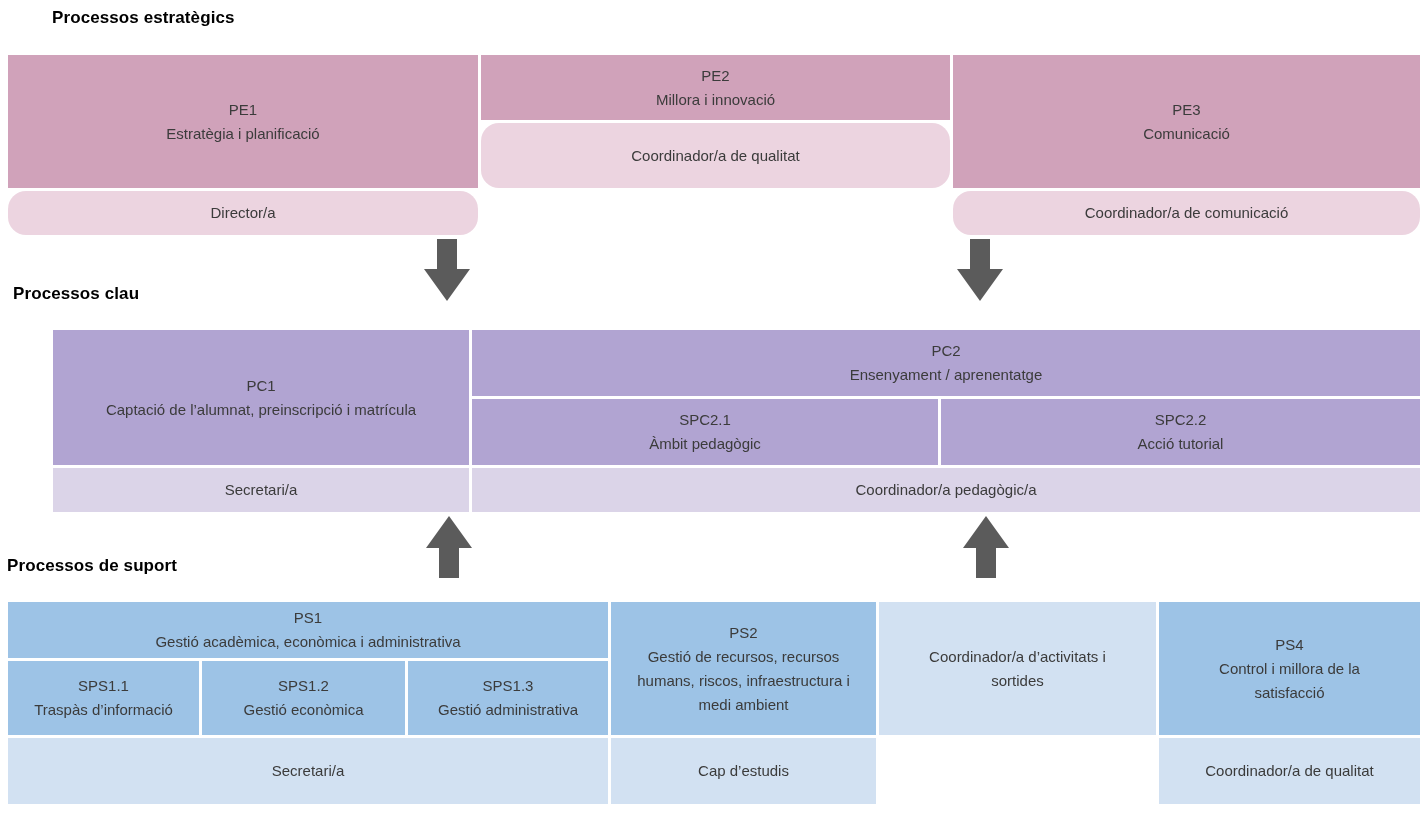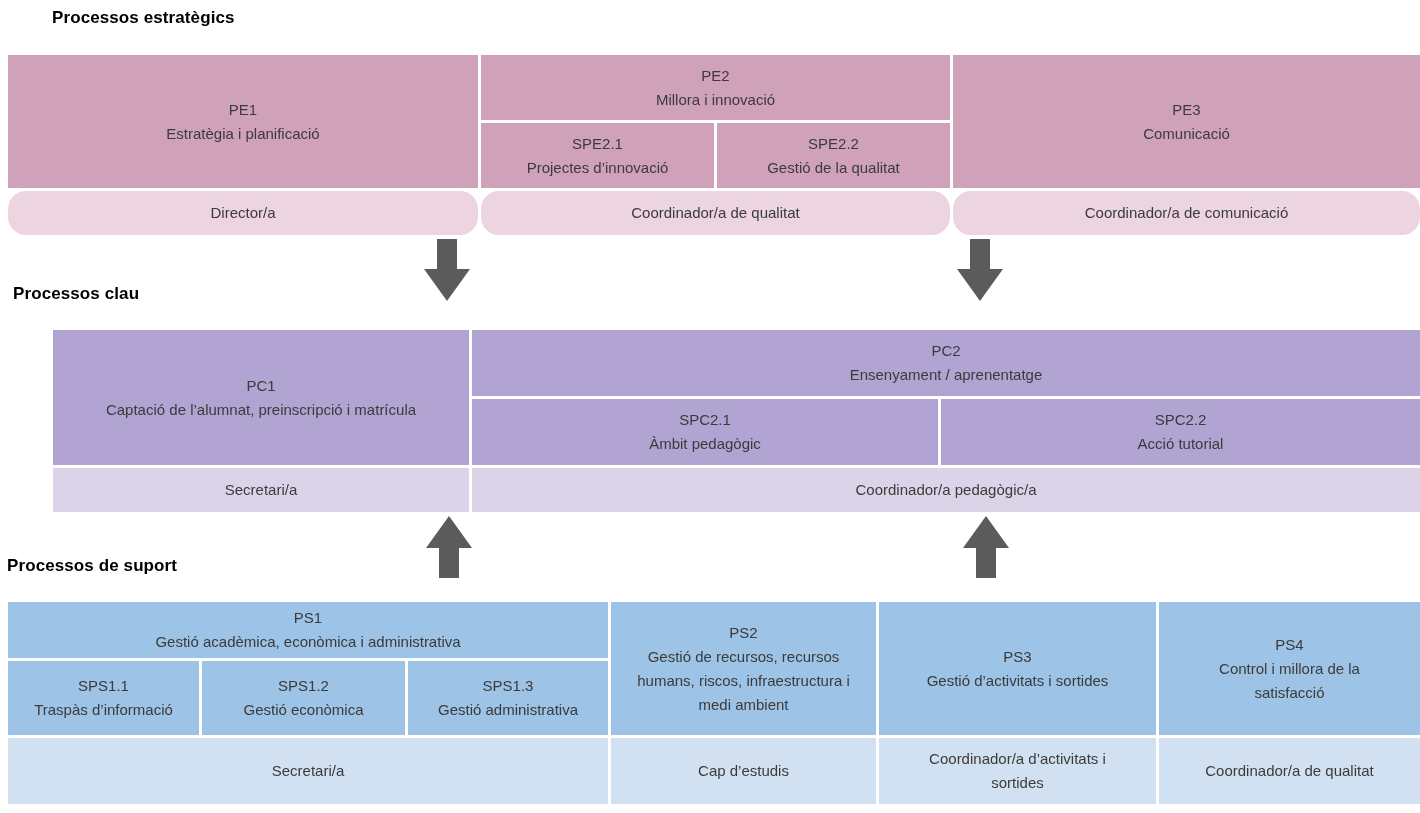--- a/index.html
+++ b/index.html
@@ -83,30 +83,20 @@
       <div class="cell resp">
         <span class="rname">Director/a</span>
       </div>
     </div>
 
     <div class="col col-split">
       <div class="cell main">
         <span class="code">PE2</span>
         <span class="pname">Millora i innovació</span>
       </div>
-      <div class="subrow two">
-        <div class="cell main">
-          <span class="code">SPE2.1</span>
-          <span class="pname">Projectes d’innovació</span>
-        </div>
-        <div class="cell main">
-          <span class="code">SPE2.2</span>
-          <span class="pname">Gestió de la qualitat</span>
-        </div>
-      </div>
       <div class="cell resp">
         <span class="rname">Coordinador/a de qualitat</span>
       </div>
     </div>
 
     <div class="col col-single">
       <div class="cell main">
         <span class="code">PE3</span>
         <span class="pname">Comunicació</span>
       </div>
@@ -205,24 +195,20 @@
       <div class="cell main pad-sm">
         <span class="code">PS2</span>
         <span class="pname">Gestió de recursos, recursos humans, riscos, infraestructura i medi ambient</span>
       </div>
       <div class="cell resp">
         <span class="rname">Cap d’estudis</span>
       </div>
     </div>
 
     <div class="col col-single">
-      <div class="cell main pad-md">
-        <span class="code">PS3</span>
-        <span class="pname">Gestió d’activitats i sortides</span>
-      </div>
       <div class="cell resp pad-md">
         <span class="rname">Coordinador/a d’activitats i sortides</span>
       </div>
     </div>
 
     <div class="col col-single">
       <div class="cell main pad-lg">
         <span class="code">PS4</span>
         <span class="pname">Control i millora de la satisfacció</span>
       </div>

